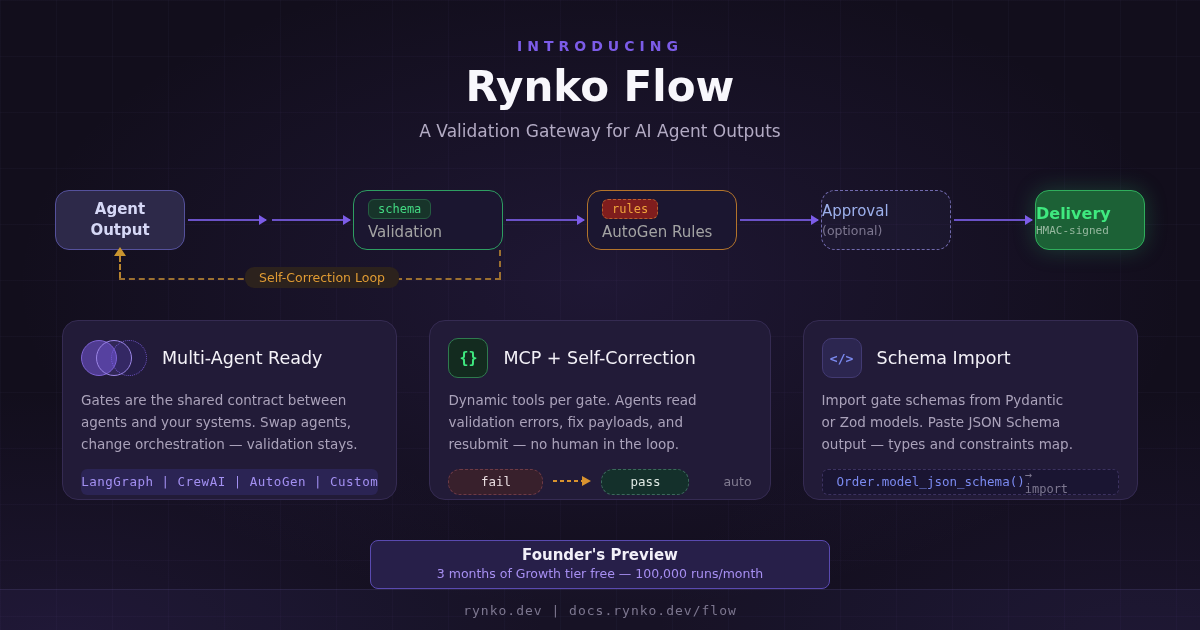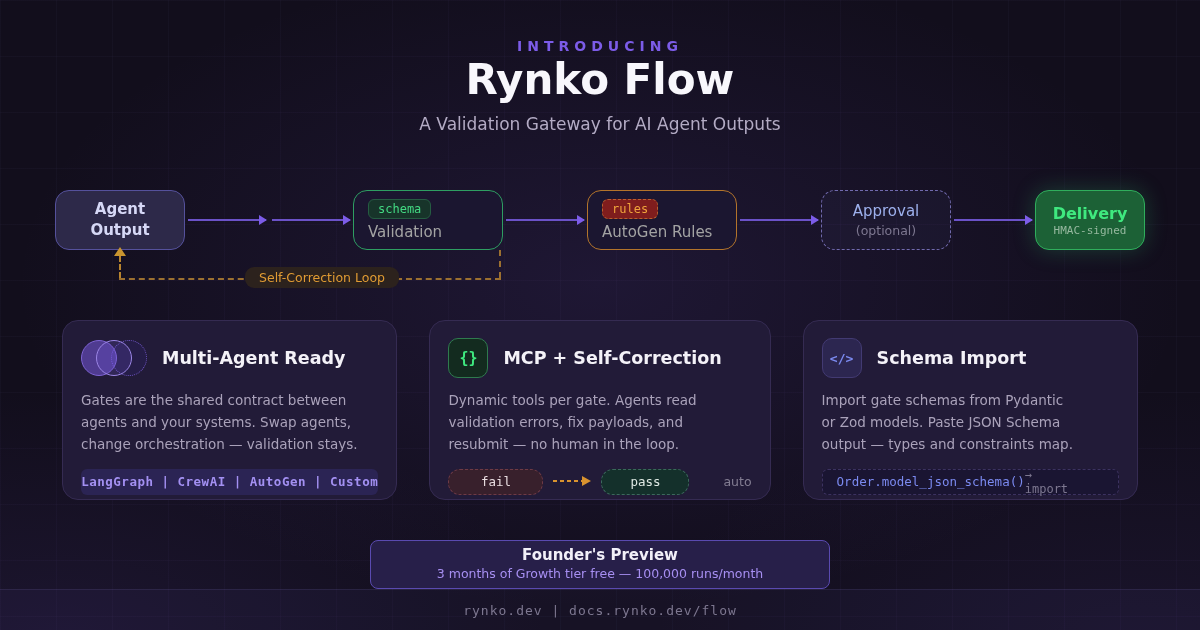--- a/index.html
+++ b/index.html
@@ -15,29 +15,29 @@
       radial-gradient(ellipse 700px 360px at 5% 102%, rgba(97,70,178,0.13), transparent 70%),
       radial-gradient(ellipse 700px 360px at 95% 102%, rgba(97,70,178,0.10), transparent 70%);
     background-size:56px 56px, 56px 56px, auto, auto, auto;
     color:#e8e4f4;
   }
   .mono { font-family:"DejaVu Sans Mono","Liberation Mono",monospace; }
 
   
   .header { position:absolute; top:38px; left:0; width:100%; text-align:center; }
   .kicker { font-size:14px; font-weight:bold; letter-spacing:5px; color:#7c5ce8; }
-  .title  { font-size:42px; font-weight:bold; color:#f8f7fc; margin-top:1px; }
+  .title  { font-size:42px; font-weight:bold; color:#f8f7fc; margin-top:8px; }
   .subtitle { font-size:17px; color:#b3abc4; margin-top:10px; }
 
   
   .flow-section { position:absolute; top:188px; left:55px; width:1090px; height:132px; }
   .flow-row { display:flex; align-items:center; height:64px; }
   .node {
     height:60px; border-radius:14px; display:flex; flex-direction:column;
-    align-items:center; justify-content:center; flex:0 0 auto;
+    justify-content:center; flex:0 0 auto;
   }
   .node-agent  { width:130px; background:#2d2949; border:1.5px solid #55519c;
                  font-size:15px; font-weight:bold; color:#d6d8f6; text-align:center;
                  line-height:1.38; padding:0 26px; }
   .node-gate   { width:120px; height:64px; background:#5a3cb8; border:1.5px solid #9a7ff0;
                  box-shadow:0 0 26px rgba(124,92,232,0.45); gap:2px; }
   .gate-label  { font-size:19px; font-weight:bold; color:#ffffff; }
   .node-box    { width:150px; background:#1b1630; padding:8px 14px; align-items:flex-start; gap:4px; }
   .node-validation { border:1.5px solid #2e9e62; }
   .node-rules      { border:1.5px solid #b3742b; }
@@ -66,36 +66,36 @@
     border-bottom:9px solid #c9952f; }
   .loop-label { position:absolute; top:79px; left:267px; transform:translateX(-50%);
     background:#2c221d; border-radius:9px; padding:3px 14px;
     color:#e09b33; font-size:12.5px; white-space:nowrap; }
 
   
   .cards { position:absolute; top:320px; left:62px; right:62px; height:180px; display:flex; gap:32px; }
   .card { flex:1 1 0; background:#221b38; border:1px solid #352b52; border-radius:16px;
           padding:17px 18px; }
   .card-head { display:flex; align-items:center; gap:15px; margin-bottom:12px; }
-  .card-title { font-size:17.5px; font-weight:bold; color:#f4f2f8; }
+  .card-title { font-size:17.5px; font-weight:normal; color:#f4f2f8; }
   .icon-box { width:40px; height:40px; border-radius:10px; display:flex;
               align-items:center; justify-content:center; flex:0 0 auto; }
   .icon-circles { width:66px; height:40px; position:relative; flex:0 0 auto; }
   .icon-circles span { position:absolute; top:2px; width:36px; height:36px; border-radius:50%; }
   .circle-1 { left:0;  background:rgba(124,92,232,0.5);  border:1px solid #7e63d4; z-index:1; }
   .circle-2 { left:15px; background:rgba(124,92,232,0.18); border:1px solid #9c86e6; z-index:2; }
   .circle-3 { left:30px; background:rgba(40,30,80,0.65);  border:1px dotted #6d54c0; z-index:0; }
   .icon-mcp    { background:#132b1f; border:1px solid #2f7a4e; color:#3fe97f;
                  font-family:"DejaVu Sans Mono","Liberation Mono",monospace; font-size:15px; font-weight:bold; }
   .icon-schema { background:#2c2650; border:1px solid #423a72; color:#7b8af0;
                  font-family:"DejaVu Sans Mono","Liberation Mono",monospace; font-size:13px; font-weight:bold; }
   .card-body { font-size:13.5px; line-height:1.62; color:#aaa2ba; white-space:pre-line; margin-bottom:13px; }
   .fw-bar { height:26px; background:#2b2454; border-radius:6px; display:flex;
             align-items:center; justify-content:center;
-            font-size:12.5px; color:#a390f2; letter-spacing:0.5px;font-weight:bold; }
+            font-size:12.5px; color:#a390f2; letter-spacing:0.5px; }
   .demo-row { display:flex; align-items:center; gap:10px; }
   .pill { height:26px; border-radius:12px; display:flex; align-items:center; justify-content:center;
           font-size:12.5px; }
   .pill-fail { width:95px; background:#38202c; border:1px dashed #6e3a46; color:#e9dde1; }
   .pill-pass { width:88px; background:#14302b; border:1px dashed #3c685c; color:#dfe9e4; }
   .auto-label { margin-left:24px; font-size:12.5px; color:#837d92; }
   .code-bar { height:26px; background:#1a1532; border:1px dashed #3c3260; border-radius:6px;
               display:flex; align-items:center; padding:0 14px; }
   .code-text { font-size:12.5px; color:#7b8af0; }
   .import-label { margin-left:auto; margin-right:28px; font-size:12px; color:#7d7790; }

